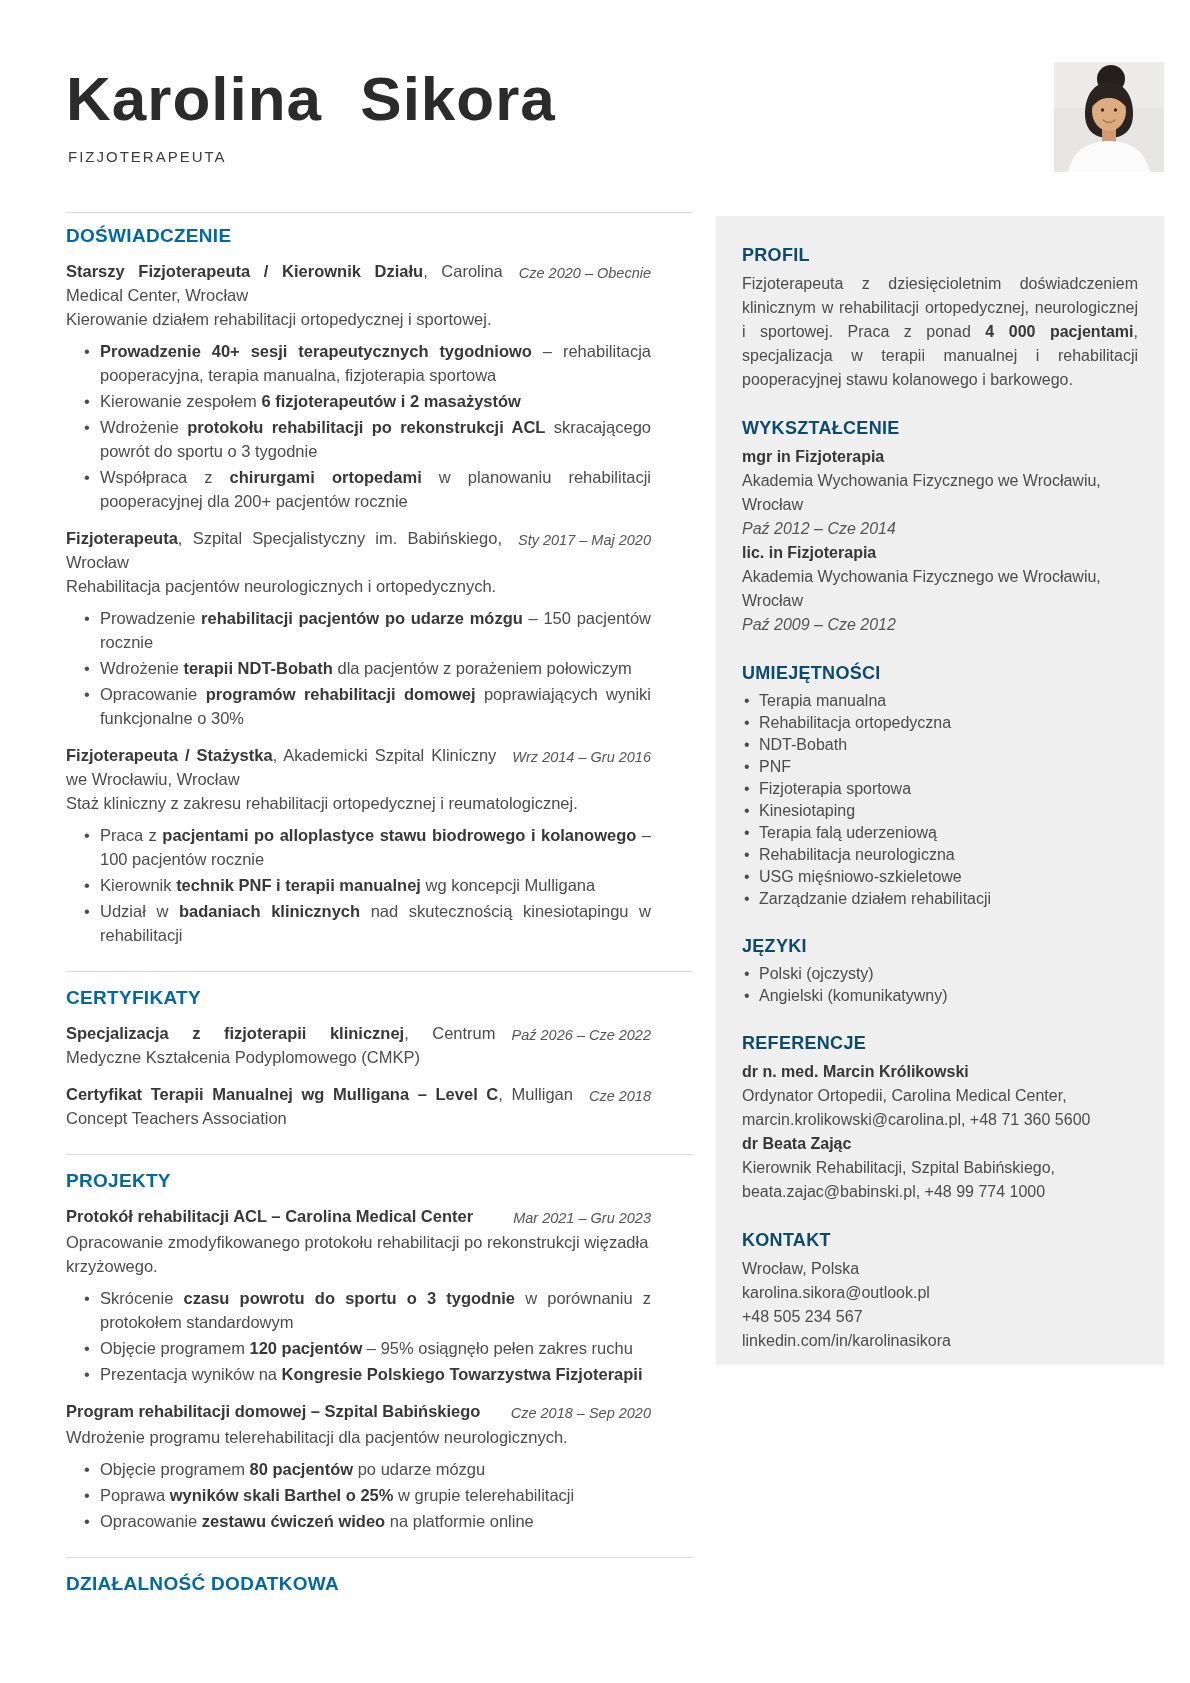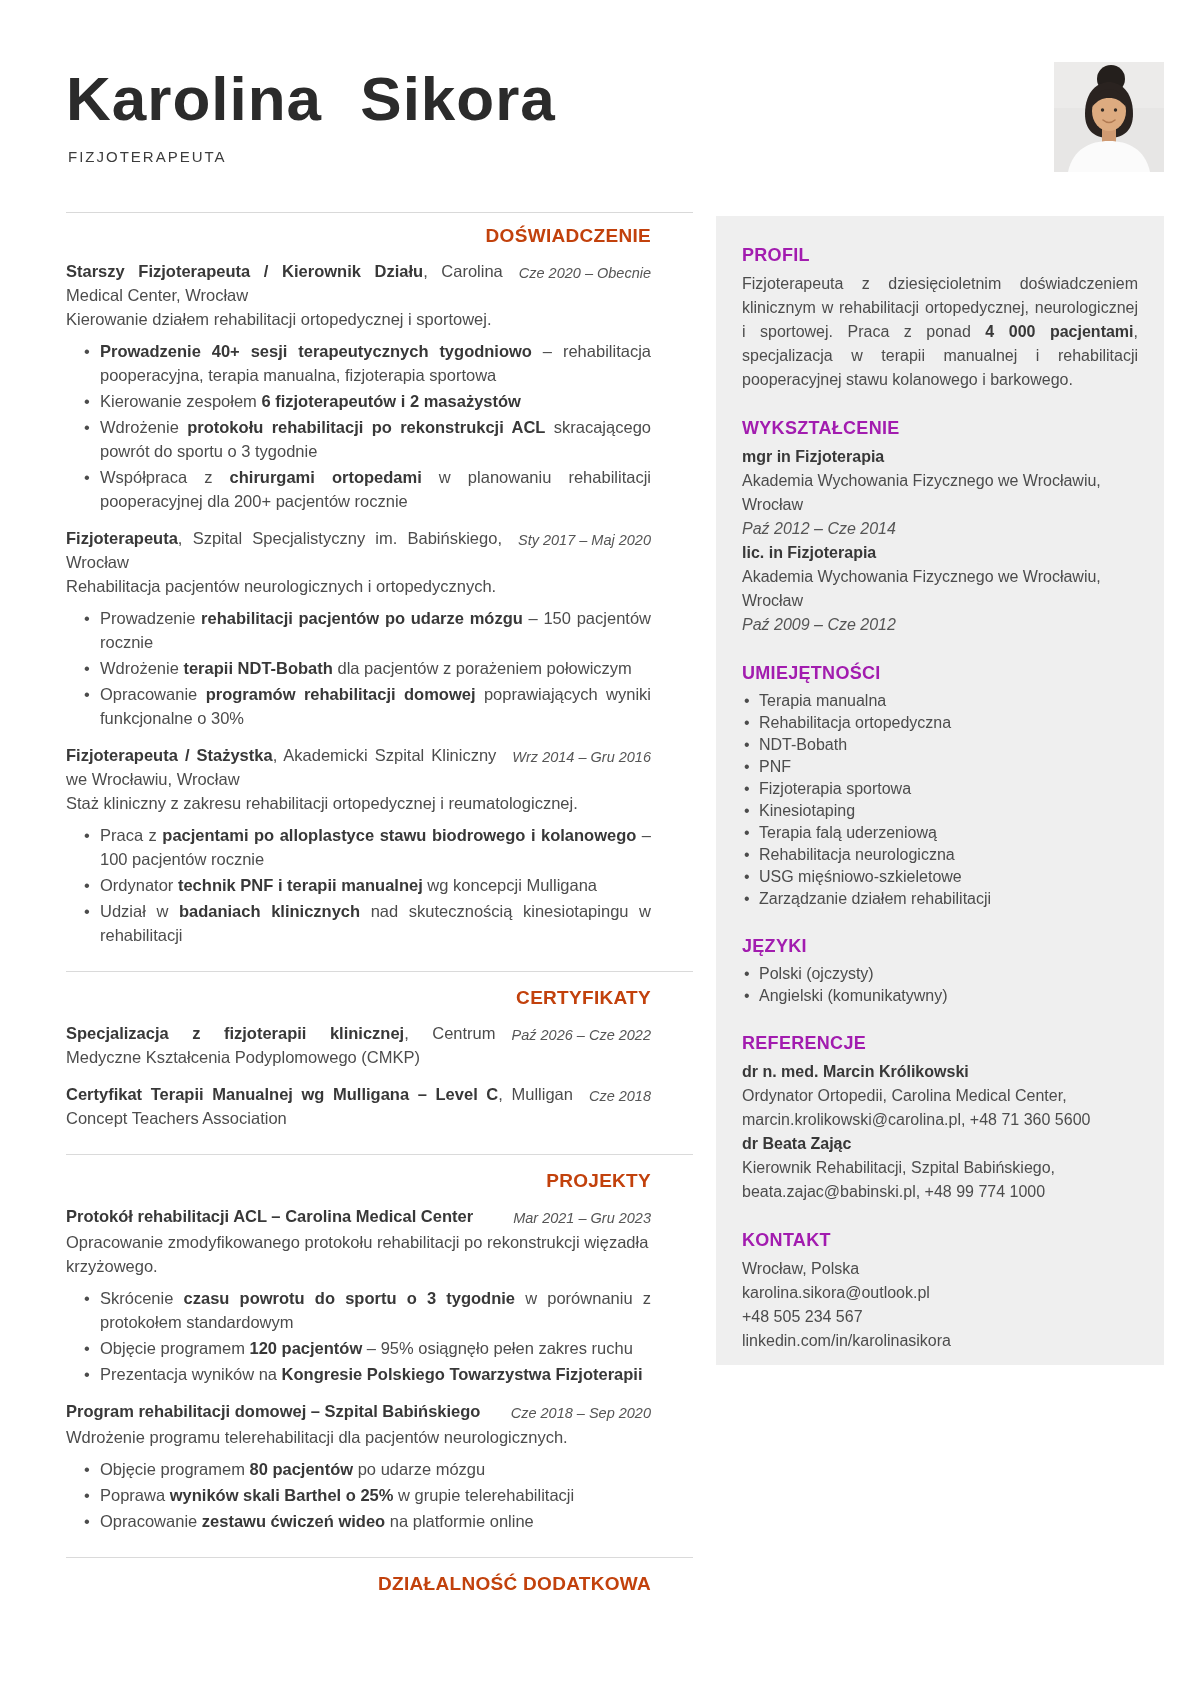--- a/index.html
+++ b/index.html
@@ -28,22 +28,22 @@
     position:absolute; left:45px; top:212px; width:627px; height:1px;
     background:#d9d9d9;
   }
 
   
   .left-col {
     position:absolute; left:45px; top:224px; width:585px;
     font-size:16.5px; line-height:24px;
   }
   .section-h {
-    font-size:19px; font-weight:bold; color:#c2410c;
-    letter-spacing:0.3px; line-height:23px; margin:0 0 12px 0;text-align:right;
+    font-size:19px; font-weight:bold; color:#0369a1;
+    letter-spacing:0.3px; line-height:23px; margin:0 0 12px 0;
   }
   .rule {
     width:627px; height:1px; background:#dadada; border:0;
     margin:24px 0 14px 0;
   }
   .entry { margin-bottom:13px; }
   .entry-head { display:flex; align-items:flex-start; }
   .entry-title { flex:1 1 auto; text-align:justify; padding-right:16px; }
   .entry-date {
     flex:0 0 auto; font-size:14.5px; font-style:italic; color:#555555;
@@ -59,21 +59,21 @@
     content:"\2022"; position:absolute; left:18px; top:0; color:#4c4c4c;
   }
 
   
   .panel {
     position:absolute; left:695px; top:216px; width:448px; height:1149px;
     box-sizing:border-box; padding:28px 26px 0 26px;
     font-size:16px; line-height:24px; overflow:hidden;
   }
   .panel-h {
-    font-size:18px; font-weight:bold; color:#a21caf;
+    font-size:18px; font-weight:bold; color:#0c4a6e;
     letter-spacing:0.3px; margin:25px 0 6px 0; line-height:22px;
   }
   .panel-h:first-child { margin-top:0; }
   .just { text-align:justify; }
   .edu-degree { font-weight:bold; color:#383838; }
   .edu-date { font-style:italic; color:#555555; }
   .plist { list-style:none; margin:0; padding:0; }
   .plist li { position:relative; padding-left:17px; line-height:22px; margin:0; }
   .plist li::before { content:"\2022"; position:absolute; left:2px; top:0; }
   .ref-name { font-weight:bold; color:#383838; }
@@ -136,21 +136,21 @@
     </div>
 
     <div class="entry">
       <div class="entry-head">
         <div class="entry-title"><span class="b">Fizjoterapeuta / Stażystka</span><span>, Akademicki Szpital Kliniczny we Wrocławiu, Wrocław</span></div>
         <div class="entry-date">Wrz 2014 – Gru 2016</div>
       </div>
       <p class="entry-sub">Staż kliniczny z zakresu rehabilitacji ortopedycznej i reumatologicznej.</p>
       <ul class="bullets">
         <li><span>Praca z </span><span class="b">pacjentami po alloplastyce stawu biodrowego i kolanowego</span><span> – 100 pacjentów rocznie</span></li>
-        <li><span>Ordynator </span><span class="b">technik PNF i terapii manualnej</span><span> wg koncepcji Mulligana</span></li>
+        <li><span>Kierownik </span><span class="b">technik PNF i terapii manualnej</span><span> wg koncepcji Mulligana</span></li>
         <li><span>Udział w </span><span class="b">badaniach klinicznych</span><span> nad skutecznością kinesiotapingu w rehabilitacji</span></li>
       </ul>
     </div>
 
     <hr class="rule">
     <div class="section-h">CERTYFIKATY</div>
 
     <div class="entry">
       <div class="entry-head">
         <div class="entry-title"><span class="b">Specjalizacja z fizjoterapii klinicznej</span><span>, Centrum Medyczne Kształcenia Podyplomowego (CMKP)</span></div>

